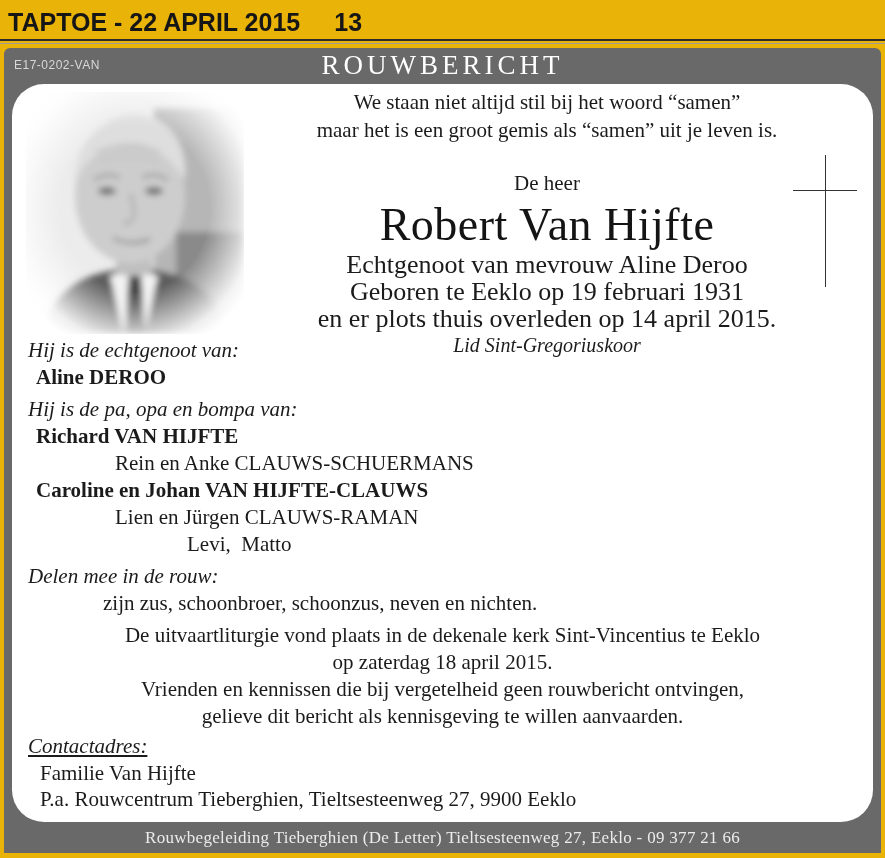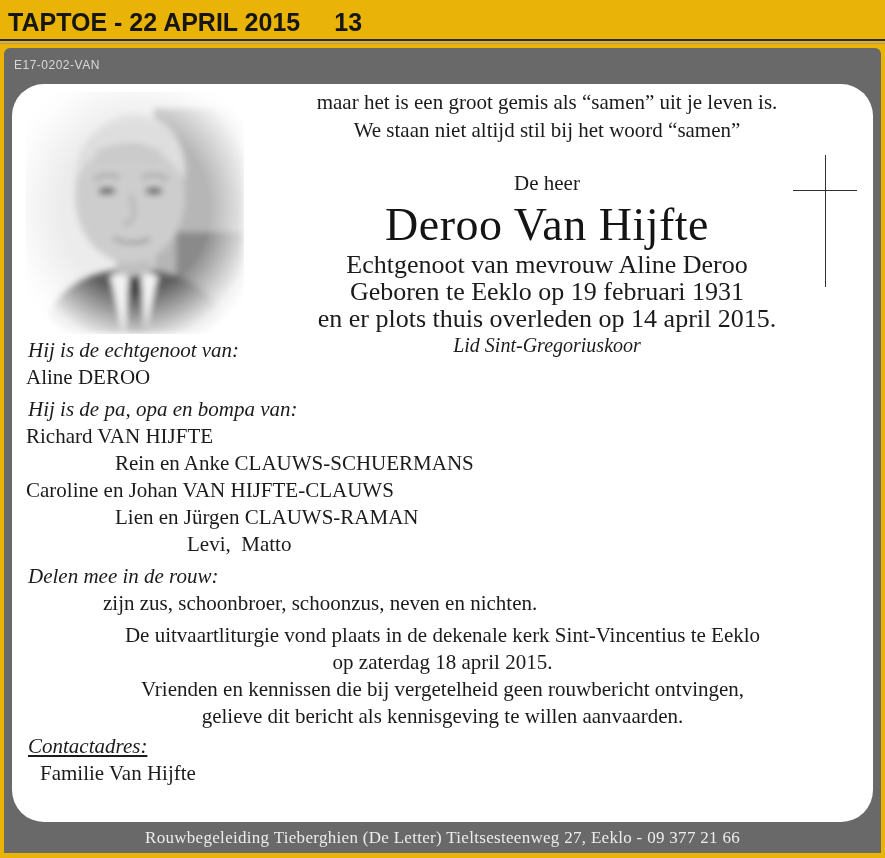--- a/index.html
+++ b/index.html
@@ -49,21 +49,21 @@
   .cross .h { position:absolute; left:781px; top:106px; width:64px; height:1px; background:#333; }
   .center-head { position:absolute; left:230px; top:4px; width:610px; text-align:center; }
   .t-line   { font-size:21px; line-height:28px; }
   .salut    { font-size:21px; line-height:27px; margin-top:26px; }
   .big-name { font-size:46px; line-height:52px; letter-spacing:0.5px; margin-top:2px; color:#141414; }
   .sub-line { font-size:26px; line-height:27px; }
   .memb     { font-size:20px; line-height:27px; font-style:italic; }
   
   .sec-heading { font-style:italic; font-size:21px; line-height:27px; padding-left:16px; margin-top:5px; }
   .line    { font-size:21px; line-height:27px; }
-  .ind-a   { padding-left:14px; }
+  .ind-a   { padding-left:24px;font-weight:bold; }
   .ind-b   { padding-left:103px; }
   .ind-c   { padding-left:175px; }
   .ind-m   { padding-left:91px; }
   .service { margin-top:5px; text-align:center; }
   .contact-line { font-size:21px; line-height:26px; padding-left:16px;margin-left:12px; }
   .contact-h { margin-top:3px;text-decoration:underline; }
   
   .ad-footer {
     flex:1; display:flex; align-items:center; justify-content:center;
     font-size:17px; letter-spacing:0.3px; color:#ececec;
@@ -76,20 +76,21 @@
 
   <header class="masthead">
     <span>TAPTOE - 22 APRIL 2015</span><span class="pageno">13</span>
   </header>
   <div class="masthead-rule"></div>
 
   <div class="ad">
 
     <div class="ad-top">
       <span class="ref-code">E17-0202-VAN</span>
+      <div class="banner-title">ROUWBERICHT</div>
     </div>
 
     <div class="card">
 
       <div class="top-region">
 
         <div class="photo">
           <svg width="218" height="242" viewBox="0 0 218 242">
             <defs>
               <filter id="blur1" x="-20%" y="-20%" width="140%" height="140%">
@@ -123,24 +124,24 @@
             <rect width="218" height="242" fill="url(#vig)"></rect>
           </svg>
         </div>
 
         <div class="cross">
           <span class="v"></span>
           <span class="h"></span>
         </div>
 
         <div class="center-head">
+          <div class="t-line">We staan niet altijd stil bij het woord “samen”</div>
           <div class="t-line">maar het is een groot gemis als “samen” uit je leven is.</div>
-          <div class="t-line">We staan niet altijd stil bij het woord “samen”</div>
           <div class="salut">De heer</div>
-          <div class="big-name">Deroo Van Hijfte</div>
+          <div class="big-name">Robert Van Hijfte</div>
           <div class="sub-line">Echtgenoot van mevrouw Aline Deroo</div>
           <div class="sub-line">Geboren te Eeklo op 19 februari 1931</div>
           <div class="sub-line">en er plots thuis overleden op 14 april 2015.</div>
           <div class="memb">Lid Sint-Gregoriuskoor</div>
         </div>
       </div>
 
       <div class="sec-heading">Hij is de echtgenoot van:</div>
       <div class="line ind-a">Aline DEROO</div>
 
@@ -156,19 +157,20 @@
 
       <div class="service">
         <div class="line">De uitvaartliturgie vond plaats in de dekenale kerk Sint-Vincentius te Eeklo</div>
         <div class="line">op zaterdag 18 april 2015.</div>
         <div class="line">Vrienden en kennissen die bij vergetelheid geen rouwbericht ontvingen,</div>
         <div class="line">gelieve dit bericht als kennisgeving te willen aanvaarden.</div>
       </div>
 
       <div class="sec-heading contact-h">Contactadres:</div>
       <div class="contact-line">Familie Van Hijfte</div>
+      <div class="contact-line">P.a. Rouwcentrum Tieberghien, Tieltsesteenweg 27, 9900 Eeklo</div>
 
     </div>
 
     <div class="ad-footer">Rouwbegeleiding Tieberghien (De Letter) Tieltsesteenweg 27, Eeklo - 09 377 21 66</div>
 
   </div>
 </div>
 
 </body></html>

